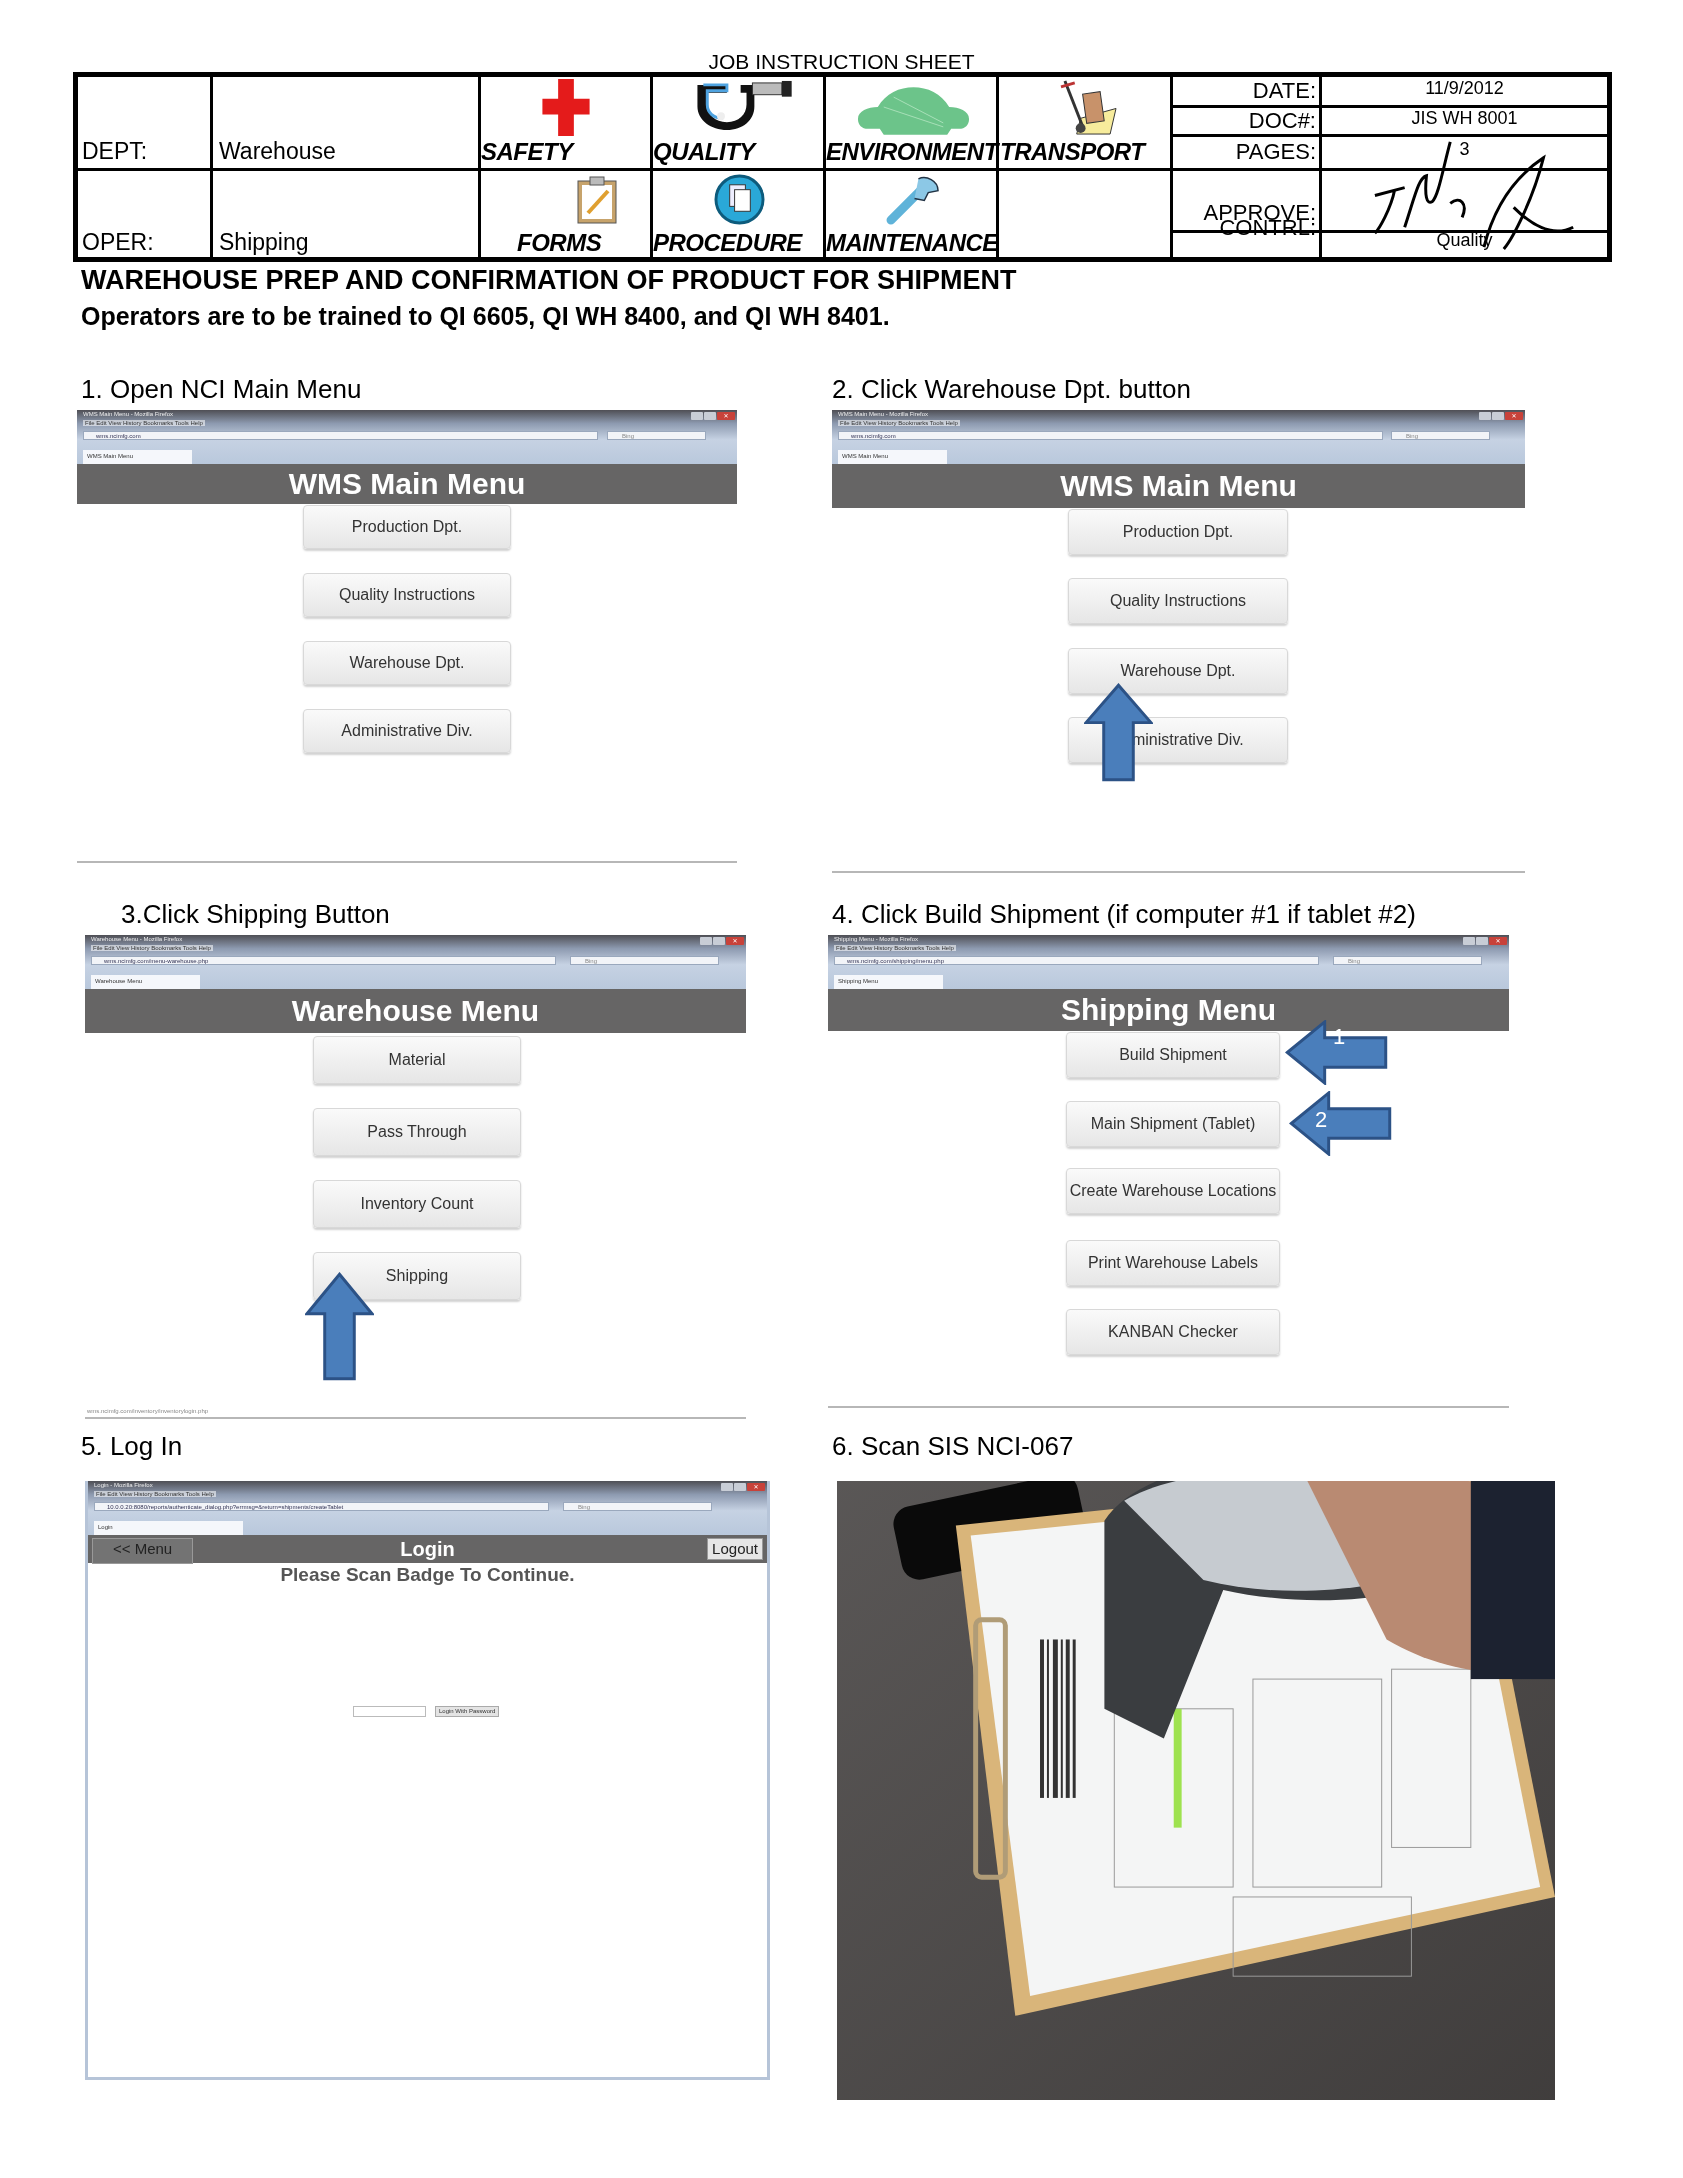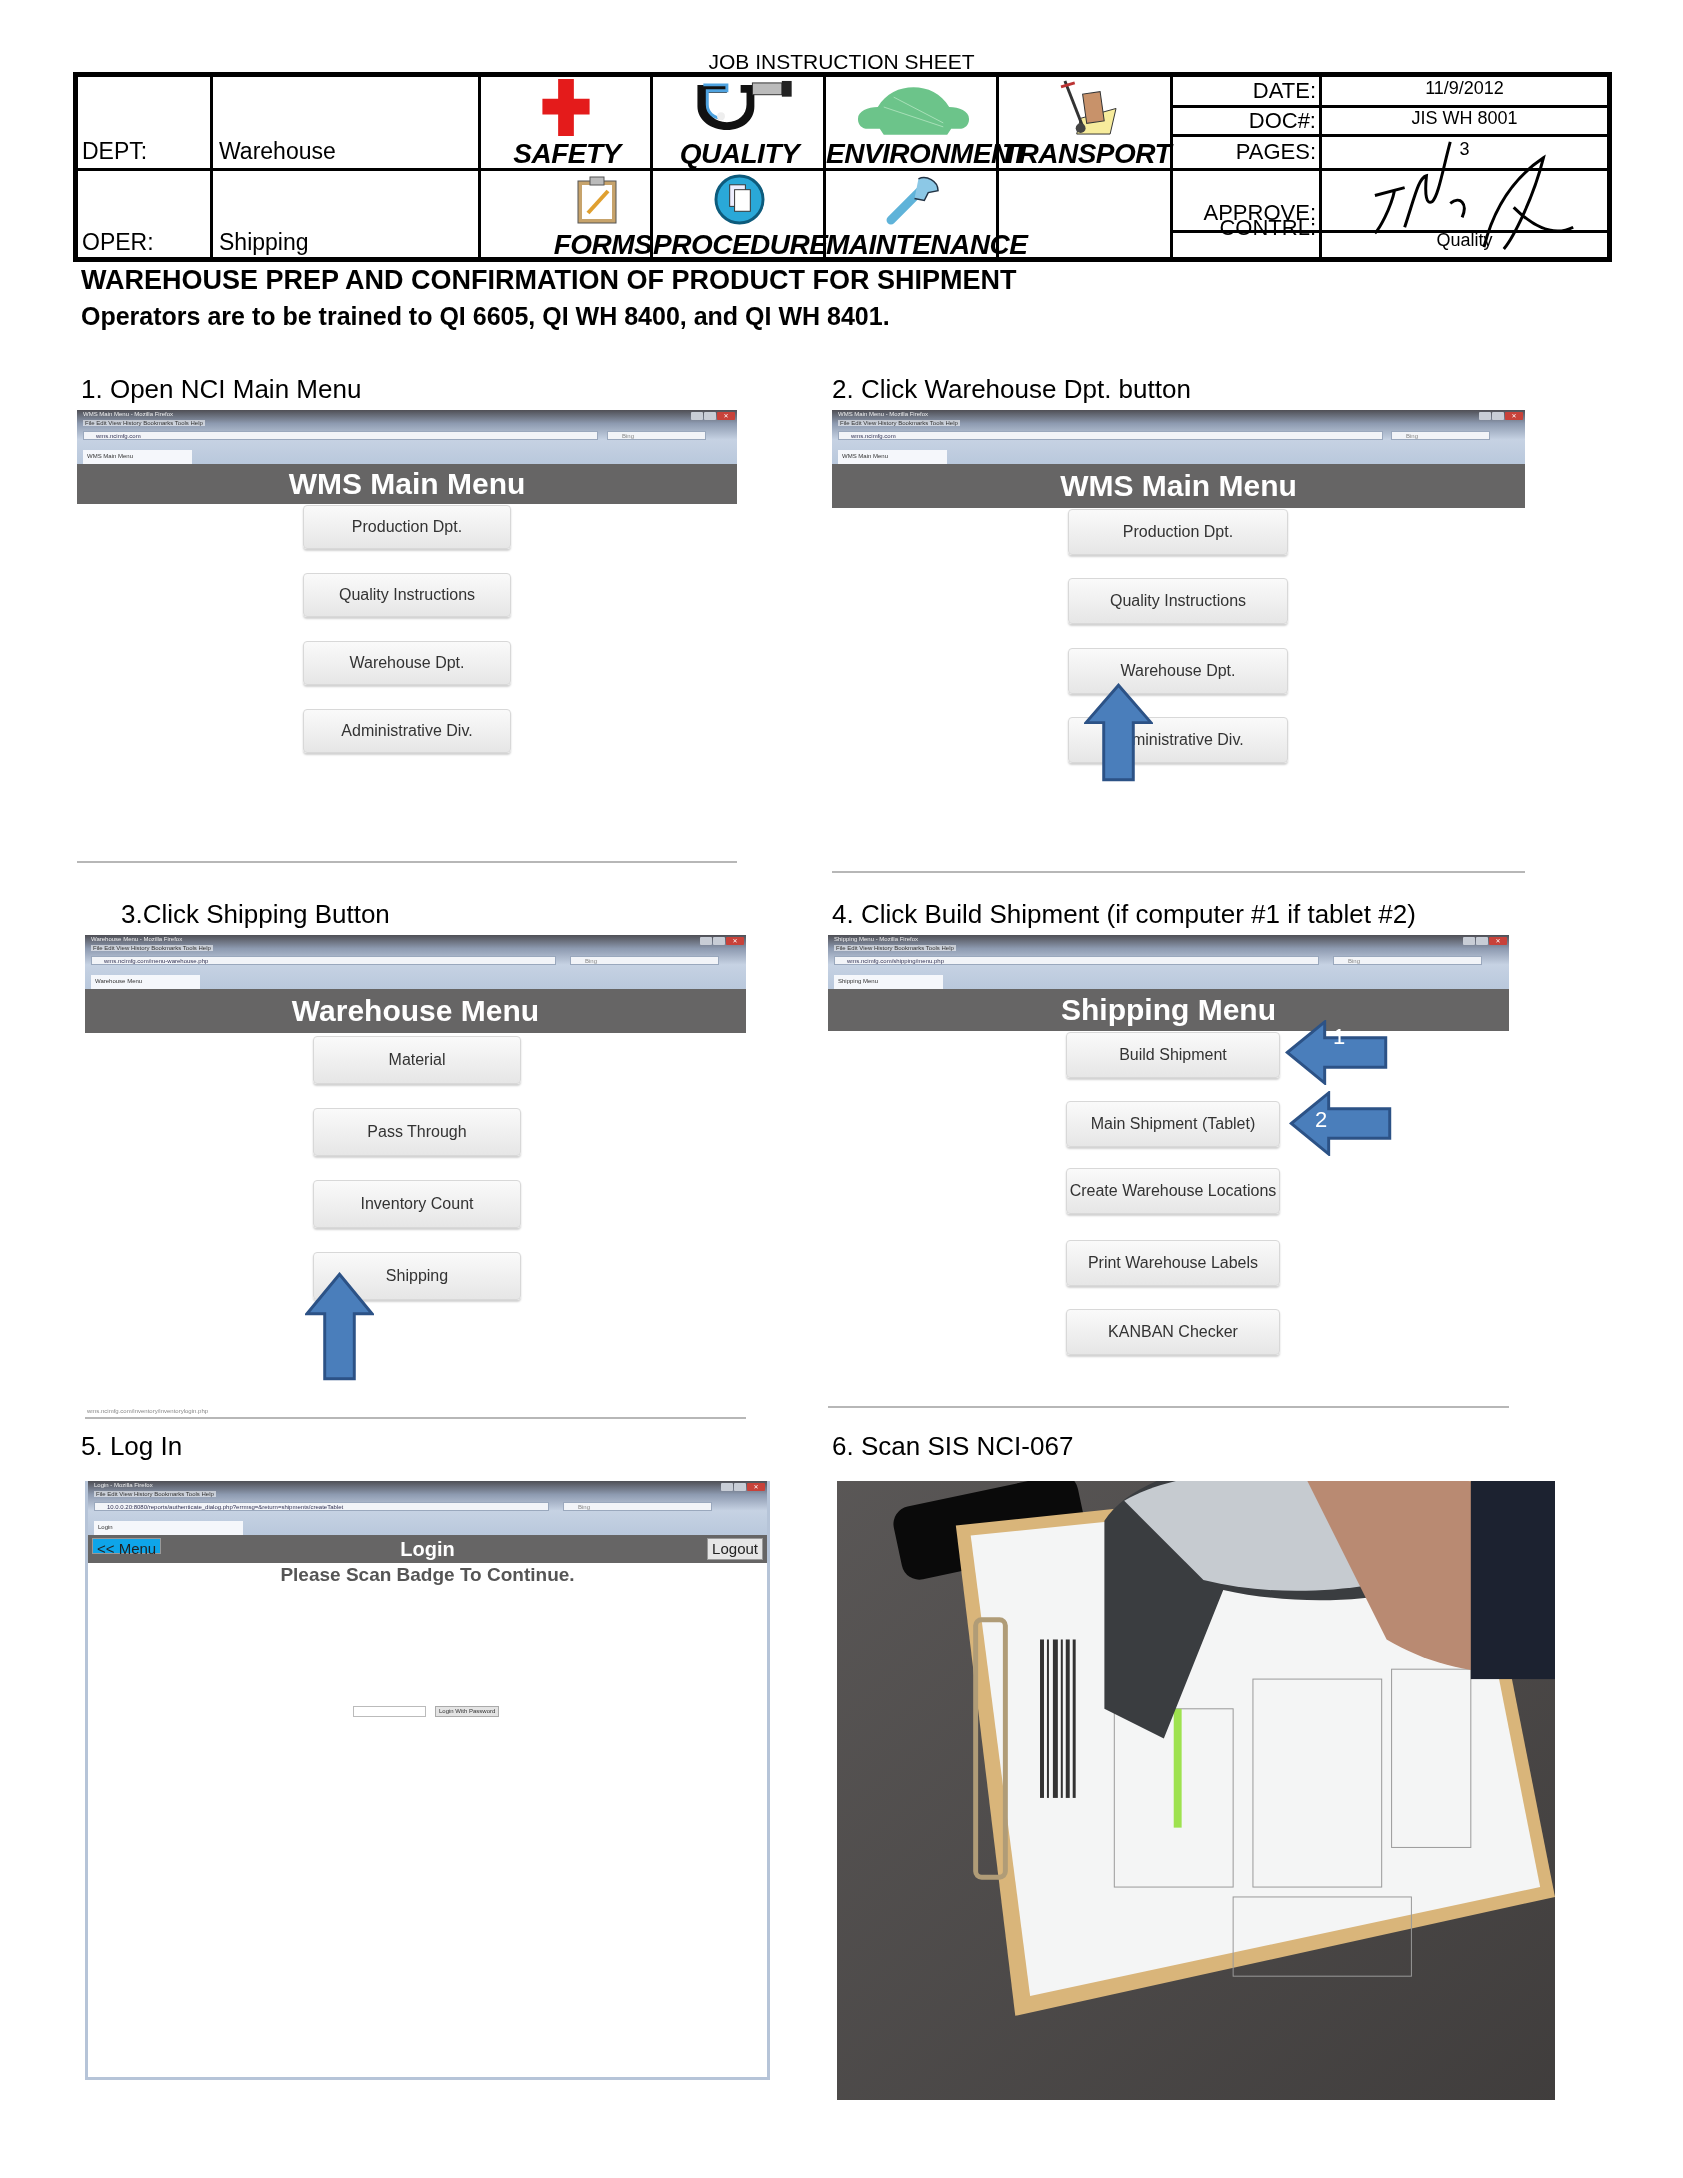--- a/index.html
+++ b/index.html
@@ -5,21 +5,21 @@
   * { box-sizing: border-box; margin: 0; padding: 0; }
   body { width: 1683px; height: 2178px; background: #ffffff; position: relative; font-family: "Liberation Sans", sans-serif; color: #000; overflow: hidden; }
   .abs { position: absolute; }
 
   
   .sheet-title { left: 0; width: 1683px; top: 50px; text-align: center; font-size: 21px; }
   .hdr { left: 73px; top: 72px; width: 1539px; height: 190px; border: 5px solid #000; }
   .hdr .cell { position: absolute; border-right: 3px solid #000; }
   .hdr .hline { position: absolute; height: 3px; background: #000; }
   .lbl { font-size: 23px; position: absolute; }
-  .iconcap { font-size: 28px; font-weight: bold; font-style: italic; position: absolute; width: 100%; text-align: center; letter-spacing: -0.5px; }
+  .iconcap { font-size: 24px; font-weight: bold; font-style: italic; position: absolute; width: 100%; letter-spacing: -0.5px; }
   .rlabel { position: absolute; font-size: 22px; text-align: right; }
   .rval { position: absolute; font-size: 18px; text-align: center; }
 
   .h-title { left: 81px; top: 265px; font-size: 27px; font-weight: bold; }
   .h-sub { left: 81px; top: 302px; font-size: 25px; font-weight: bold; }
 
   .step-title { font-size: 26px; }
 
   
   .browser { position: absolute; }
@@ -251,21 +251,21 @@
     <div class="ttl">Login - Mozilla Firefox</div>
     <div class="menu">File  Edit  View  History  Bookmarks  Tools  Help</div>
     <div class="url" style="width:455px;">10.0.0.20:8080/reports/authenticate_dialog.php?errmsg=&amp;return=shipments/createTablet</div>
     <div class="srch" style="left:475px;width:149px;">Bing</div>
     <div class="tab" style="width:149px;">Login</div>
     <div class="winbtn" style="right:34px;"></div>
     <div class="winbtn" style="right:21px;"></div>
     <div class="winclose" style="right:2px;">✕</div>
   </div>
   <div class="topbar" style="top:54px;height:28px;font-size:20px;line-height:28px;">Login</div>
-  <div style="position:absolute;left:4px;top:57px;height:16px;padding:0 4px;background:#0ea5e9;border:1px solid #999;font-size:15px;line-height:20px;color:#222;">&lt;&lt; Menu</div>
+  <div style="position:absolute;left:4px;top:57px;height:26px;padding:0 20px;background:#737373;border:1px solid #999;font-size:15px;line-height:20px;color:#222;">&lt;&lt; Menu</div>
   <div style="position:absolute;right:4px;top:57px;height:22px;padding:0 4px;background:#e6e6e6;border:1px solid #999;font-size:15px;line-height:20px;color:#222;">Logout</div>
   <div style="position:absolute;left:0;right:0;top:83px;text-align:center;font-size:19px;font-weight:bold;color:#555;">Please Scan Badge To Continue.</div>
   <input type="text" style="position: absolute; left: 265px; top: 225px; width: 73px; height: 11px; border: 1px solid rgb(187, 187, 187); font-size: 6px;" value="">
   <div style="position:absolute;left:347px;top:225px;height:11px;padding:0 3px;background:#e4e4e4;border:1px solid #aaa;font-size:6px;line-height:9px;color:#333;">Login With Password</div>
 </div>
 
 <div class="abs step-title" style="left:832px;top:1431px;">6. Scan SIS NCI-067</div>
 <div class="photo" style="left:837px;top:1481px;width:718px;height:619px;">
   <svg width="718" height="619" viewBox="0 0 725 625">
     <rect width="725" height="625" fill="#4d4948"></rect>

